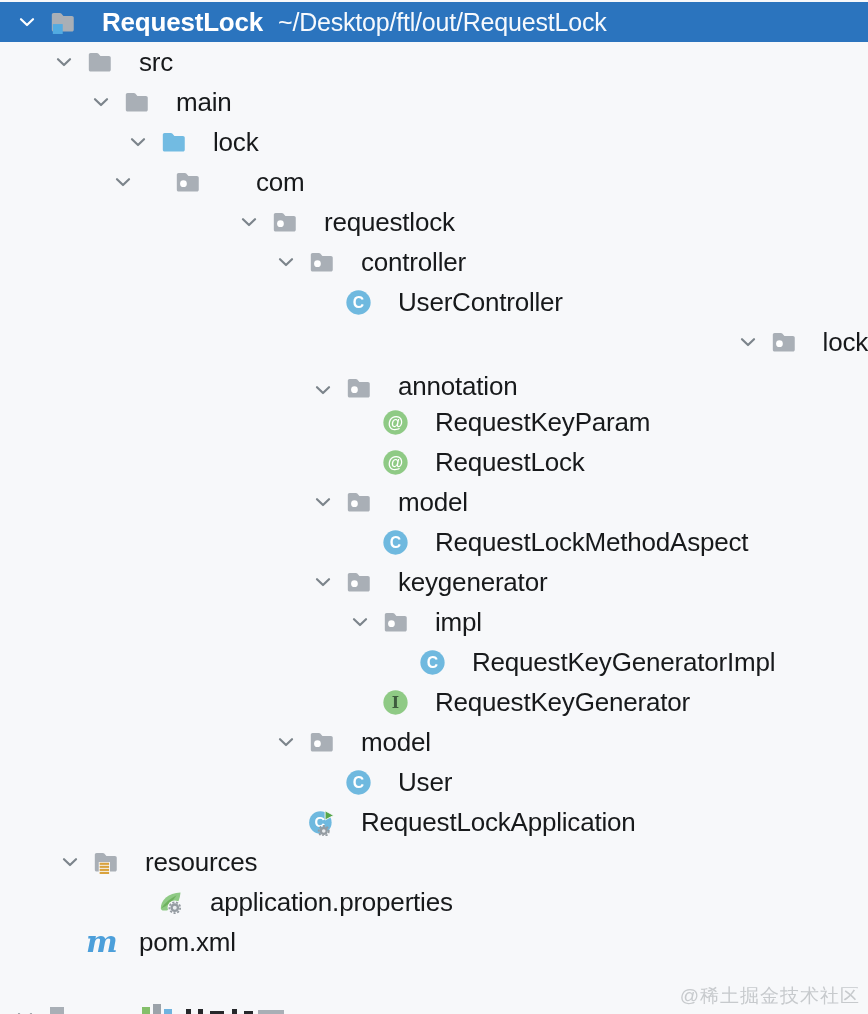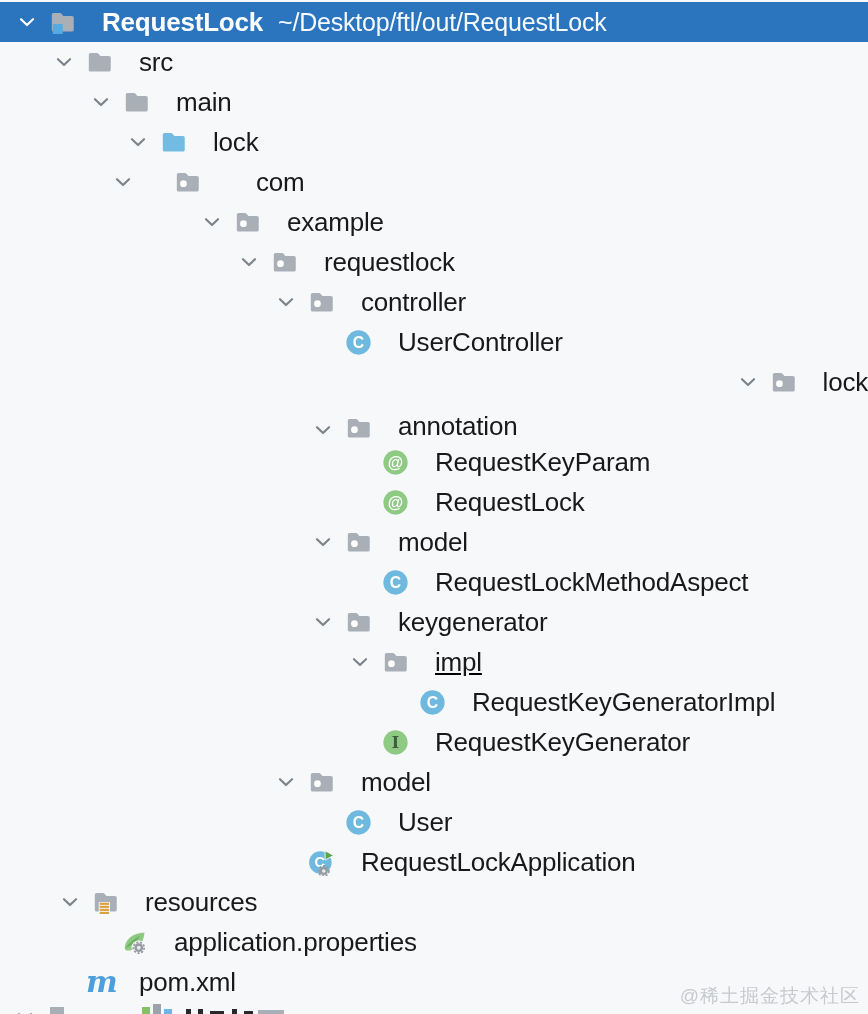--- a/index.html
+++ b/index.html
@@ -114,36 +114,20 @@
         </span>
       </span>
       <span class="icon-slot">
         <svg width="27" height="27" viewBox="0 0 24 24">
           <path d="M2.5 5.2c0-.9.7-1.6 1.6-1.6h5.6c.5 0 .9.2 1.2.5l1.9 2.1h7.6c.9 0 1.6.7 1.6 1.6v10.6c0 .9-.7 1.6-1.6 1.6H4.1c-.9 0-1.6-.7-1.6-1.6V5.2z" fill="#A9AFB6"></path>
           <circle cx="8.4" cy="13" r="3" fill="#FFFFFF"></circle>
         </svg>
       </span>
       <span class="label">com</span>
     </div>
-    <div class="row" style="padding-left: 197px;">
-      <span class="chevron-slot">
-        <span class="chevron">
-          <svg width="24" height="24" viewBox="0 0 24 24">
-            <path d="M6 9.2 L12 15 L18 9.2" fill="none" stroke="currentColor" stroke-width="2.2" stroke-linecap="round" stroke-linejoin="round"></path>
-          </svg>
-        </span>
-      </span>
-      <span class="icon-slot">
-        <svg width="27" height="27" viewBox="0 0 24 24">
-          <path d="M2.5 5.2c0-.9.7-1.6 1.6-1.6h5.6c.5 0 .9.2 1.2.5l1.9 2.1h7.6c.9 0 1.6.7 1.6 1.6v10.6c0 .9-.7 1.6-1.6 1.6H4.1c-.9 0-1.6-.7-1.6-1.6V5.2z" fill="#A9AFB6"></path>
-          <circle cx="8.4" cy="13" r="3" fill="#FFFFFF"></circle>
-        </svg>
-      </span>
-      <span class="label">example</span>
-    </div>
     <div class="row" style="padding-left: 234px;">
       <span class="chevron-slot">
         <span class="chevron">
           <svg width="24" height="24" viewBox="0 0 24 24">
             <path d="M6 9.2 L12 15 L18 9.2" fill="none" stroke="currentColor" stroke-width="2.2" stroke-linecap="round" stroke-linejoin="round"></path>
           </svg>
         </span>
       </span>
       <span class="icon-slot">
         <svg width="27" height="27" viewBox="0 0 24 24">
@@ -266,21 +250,21 @@
         </span>
       </span>
       <span class="icon-slot">
         <svg width="27" height="27" viewBox="0 0 24 24">
           <path d="M2.5 5.2c0-.9.7-1.6 1.6-1.6h5.6c.5 0 .9.2 1.2.5l1.9 2.1h7.6c.9 0 1.6.7 1.6 1.6v10.6c0 .9-.7 1.6-1.6 1.6H4.1c-.9 0-1.6-.7-1.6-1.6V5.2z" fill="#A9AFB6"></path>
           <circle cx="8.4" cy="13" r="3" fill="#FFFFFF"></circle>
         </svg>
       </span>
       <span class="label">keygenerator</span>
     </div>
-    <div class="row" style="padding-left: 345px; text-decoration: underline;">
+    <div class="row" style="padding-left: 345px;">
       <span class="chevron-slot">
         <span class="chevron">
           <svg width="24" height="24" viewBox="0 0 24 24">
             <path d="M6 9.2 L12 15 L18 9.2" fill="none" stroke="currentColor" stroke-width="2.2" stroke-linecap="round" stroke-linejoin="round"></path>
           </svg>
         </span>
       </span>
       <span class="icon-slot">
         <svg width="27" height="27" viewBox="0 0 24 24">
           <path d="M2.5 5.2c0-.9.7-1.6 1.6-1.6h5.6c.5 0 .9.2 1.2.5l1.9 2.1h7.6c.9 0 1.6.7 1.6 1.6v10.6c0 .9-.7 1.6-1.6 1.6H4.1c-.9 0-1.6-.7-1.6-1.6V5.2z" fill="#A9AFB6"></path>
@@ -362,21 +346,21 @@
           <path d="M2.5 5.2c0-.9.7-1.6 1.6-1.6h5.6c.5 0 .9.2 1.2.5l1.9 2.1h7.6c.9 0 1.6.7 1.6 1.6v10.6c0 .9-.7 1.6-1.6 1.6H4.1c-.9 0-1.6-.7-1.6-1.6V5.2z" fill="#A9AFB6"></path>
           <rect x="6" y="11.6" width="10" height="10.8" fill="#F7F8FA"></rect>
           <rect x="6.8" y="12.2" width="8.4" height="1.9" fill="#D9A23C"></rect>
           <rect x="6.8" y="14.9" width="8.4" height="1.9" fill="#D9A23C"></rect>
           <rect x="6.8" y="17.6" width="8.4" height="1.9" fill="#D9A23C"></rect>
           <rect x="6.8" y="20.3" width="8.4" height="1.9" fill="#D9A23C"></rect>
         </svg>
       </span>
       <span class="label">resources</span>
     </div>
-    <div class="row" style="padding-left: 84px;">
+    <div class="row" style="padding-left: 120px;">
       <span class="chevron-slot"></span>
       <span class="icon-slot">
         <svg width="27" height="27" viewBox="0 0 24 24">
           <path d="M3.4 17.6 C2.9 9.8 10.2 3.4 20.9 3 C20.3 13.2 13.6 19.2 5.6 19.2 C4.6 19.2 3.8 18.6 3.4 17.6 Z" fill="#8FCA85"></path>
           <path d="M3.8 17.2 C8.8 15.2 13.8 11.2 17.4 5.6 C11.8 8.6 6.8 12.6 3.8 17.2 Z" fill="#6FB25F"></path>
           <circle cx="15.8" cy="16.6" r="6.4" fill="#F7F8FA"></circle>
           <circle cx="15.8" cy="16.6" r="4.8" fill="none" stroke="#949BA1" stroke-width="1.6" stroke-dasharray="1.9 1.4"></circle>
           <circle cx="15.8" cy="16.6" r="3.9" fill="#949BA1"></circle>
           <circle cx="15.8" cy="16.6" r="1.755" fill="#E9ECEE"></circle>
         </svg>

